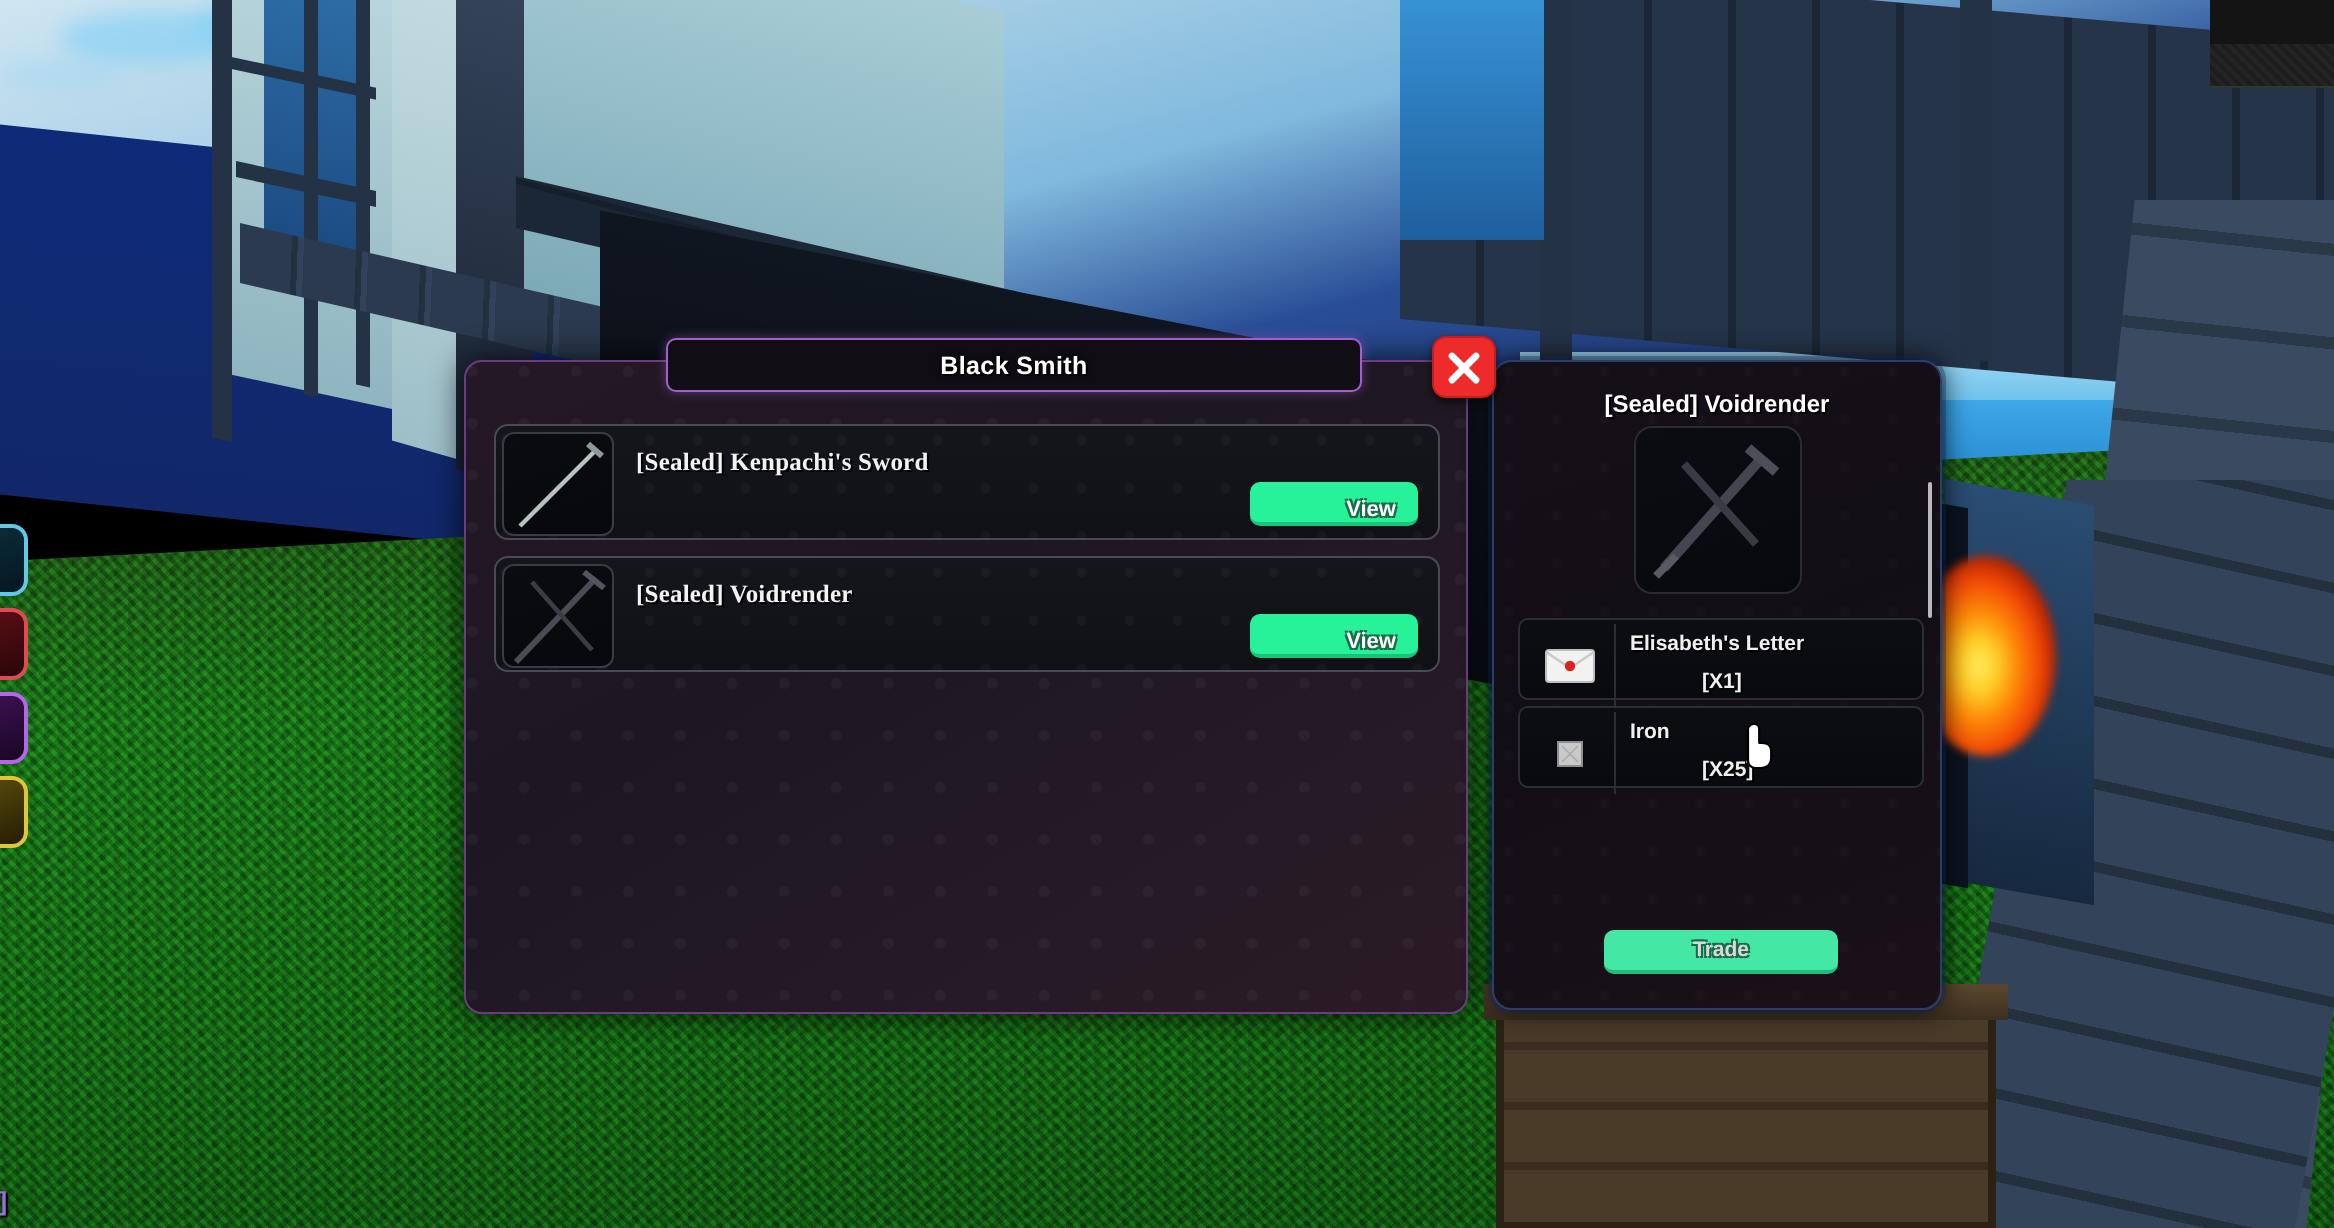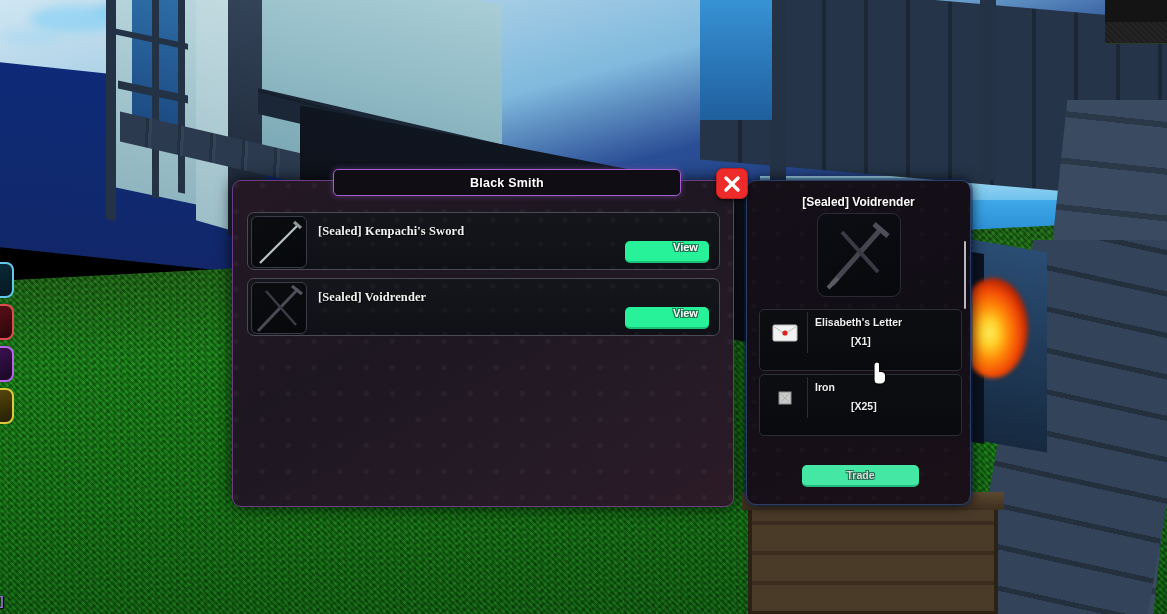--- a/index.html
+++ b/index.html
@@ -153,21 +153,21 @@
   .item-name{
     position:absolute; left:70px; top:11px;
     color:#f2f2f2; font-size:12.5px; font-weight:bold; letter-spacing:.1px;
     text-shadow:1px 1px 0 #000;
     font-family:Liberation Serif, serif;
   }
   .view-button{
     position:absolute; right:10px; bottom:6px; width:84px; height:22px;
     border-radius:5px; background:#27f29a;
     border-bottom:2px solid #18c47a;
-    display:flex; align-items:flex-start; justify-content:center;
+    display:flex; align-items:flex-end; justify-content:center;
     cursor:pointer;
     padding-left:37px;
   }
   .view-button .lbl{
     color:#ffffff; font-size:11px; font-weight:bold;
     text-shadow:1px 1px 0 #1a6b47, -1px -1px 0 #1a6b47, 1px -1px 0 #1a6b47, -1px 1px 0 #1a6b47;
   }
 
   
   #detail-panel{
@@ -189,21 +189,21 @@
     position:absolute; left:70px; top:32px; width:84px; height:84px;
     border-radius:9px; border:1px solid #2b2b36;
     background:linear-gradient(160deg,#0c0d12,#08090d);
   }
 
   #ingredient-list{
     position:absolute; left:12px; top:128px; width:203px; height:130px;
     overflow:hidden;
   }
   .ing-row{
-    position:relative; height:62px; margin-bottom:3px;
+    position:relative; height:41px; margin-bottom:3px;
     border-radius:5px; border:1px solid #2d2d36;
     background:linear-gradient(180deg,#0d0e12 0%,#090a0e 100%);
     text-align:center;
   }
   .ing-icon-box{
     position:absolute; left:2px; top:2px; width:46px; height:41px;
     border-right:1px solid #2d2d36;
     display:flex; align-items:center; justify-content:center;
   }
   .ing-name{

